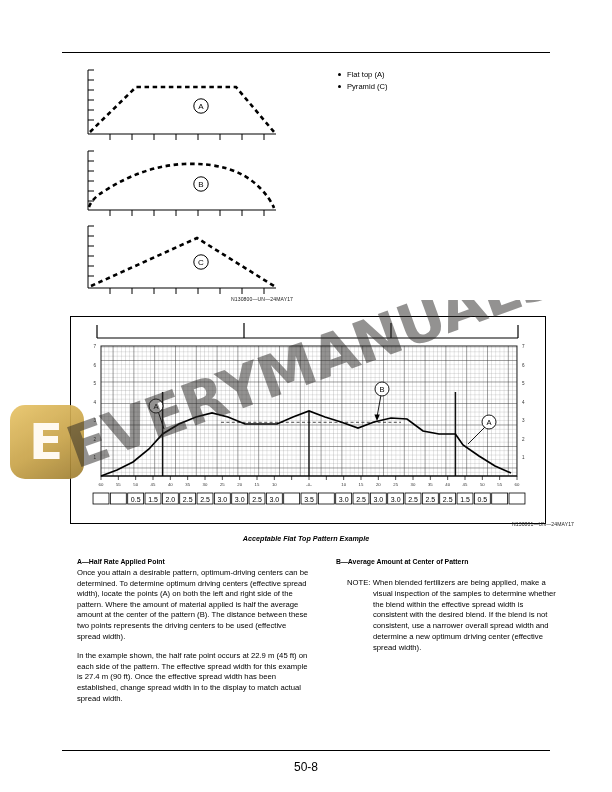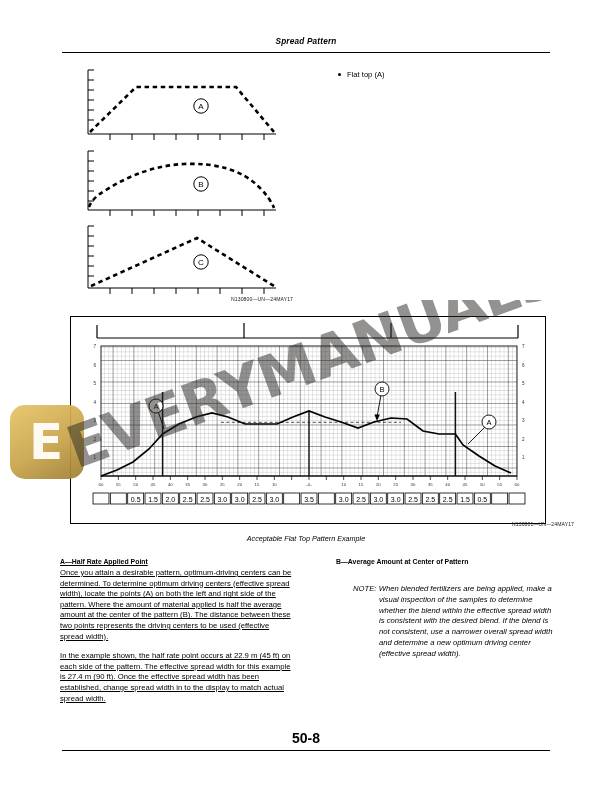--- a/index.html
+++ b/index.html
@@ -43,44 +43,44 @@
 
   
   .mainbox{
     position:absolute;left:70px;top:316px;width:474px;height:206px;
     border:1px solid #000;background:#fff;
   }
   .mainfig{position:absolute;left:0;top:0;}
 
   .caption{
     position:absolute;left:0;right:0;top:534px;text-align:center;
-    font-size:7.2px;font-style:italic;font-weight:normal;
+    font-size:7.2px;font-style:italic;font-weight:bold;
   }
 
   
   .col{position:absolute;top:557px;width:234px;}
-  .col-l{left:60px;text-decoration:underline;}
+  .col-l{left:77px;}
   .col-r{left:336px;}
   .legend{
     font-size:6.9px;font-weight:bold;margin:0 0 1px 0;line-height:10px;
   }
   .col p.body{
     margin:0 0 9px 0;font-size:7.7px;line-height:10.6px;
   }
   .col p.body:last-child{margin-bottom:0;}
   .note{
-    margin:17px;font-size:7.7px;line-height:10.8px;font-style:italic;
+    margin:11px;font-size:7.7px;line-height:10.8px;
     padding-left:26px;text-indent:-26px;
   }
 
   
   .ft-rule{position:absolute;left:62px;right:62px;top:750px;height:1px;background:#000;}
   .ft-num{
-    position:absolute;left:0;right:0;top:730px;text-align:center;
-    font-size:14px;font-weight:bold;
+    position:absolute;left:0;right:0;top:760px;text-align:center;
+    font-size:12px;font-weight:normal;
   }
 
   
   .wm{
     position:absolute;left:0;top:300px;width:612px;height:230px;
     pointer-events:none;overflow:hidden;
   }
   .wm-text{
     position:absolute;left:58px;top:118px;
     font-size:58px;font-weight:bold;font-family:"DejaVu Sans", sans-serif;
@@ -97,21 +97,20 @@
     content:"E";position:absolute;left:19px;top:8px;
     font-size:50px;font-weight:bold;font-family:"DejaVu Sans",sans-serif;
     color:#fffaf0;
   }
 </style>
 </head>
 <body>
 
 <div class="page">
 
-  <div class="hdr-title">Spread Pattern</div>
   <div class="hdr-rule"></div>
 
   <div class="fig-top">
     <svg width="230" height="236" viewBox="0 0 230 236">
 
       <g>
         <path d="M4 4 L10 4 M4 4 L4 68 M4 14 L10 14 M4 24 L10 24 M4 34 L10 34 M4 44 L10 44 M4 54 L10 54" stroke="#000" stroke-width="1" fill="none"></path>
         <path d="M4 68 L192 68" stroke="#000" stroke-width="1.1" fill="none"></path>
         <g stroke="#000" stroke-width="1">
           <line x1="26" y1="68" x2="26" y2="74"></line>
@@ -163,20 +162,21 @@
         <circle cx="117" cy="196" r="7.2" fill="#fff" stroke="#000" stroke-width="1"></circle>
         <text x="117" y="199.2" font-family="Liberation Sans, sans-serif" font-size="8" text-anchor="middle" fill="#000">C</text>
       </g>
     </svg>
   </div>
   <div class="fig-code" id="code-top">N130800—UN—24MAY17</div>
 
   <div class="rt">
     <ul>
       <li>Flat top (A)</li>
+      <li>Pyramid (C)</li>
     </ul>
   </div>
 
   <div class="mainbox">
     <svg class="mainfig" width="474" height="206" viewBox="0 0 474 206">
       <defs>
         <pattern id="gridFine" width="4.16" height="4.3" patternUnits="userSpaceOnUse">
           <path d="M4.16 0 L0 0 L0 4.3" fill="none" stroke="#8e8e8e" stroke-width="0.45"></path>
         </pattern>
         <pattern id="gridCoarse" width="20.8" height="21.5" patternUnits="userSpaceOnUse">

